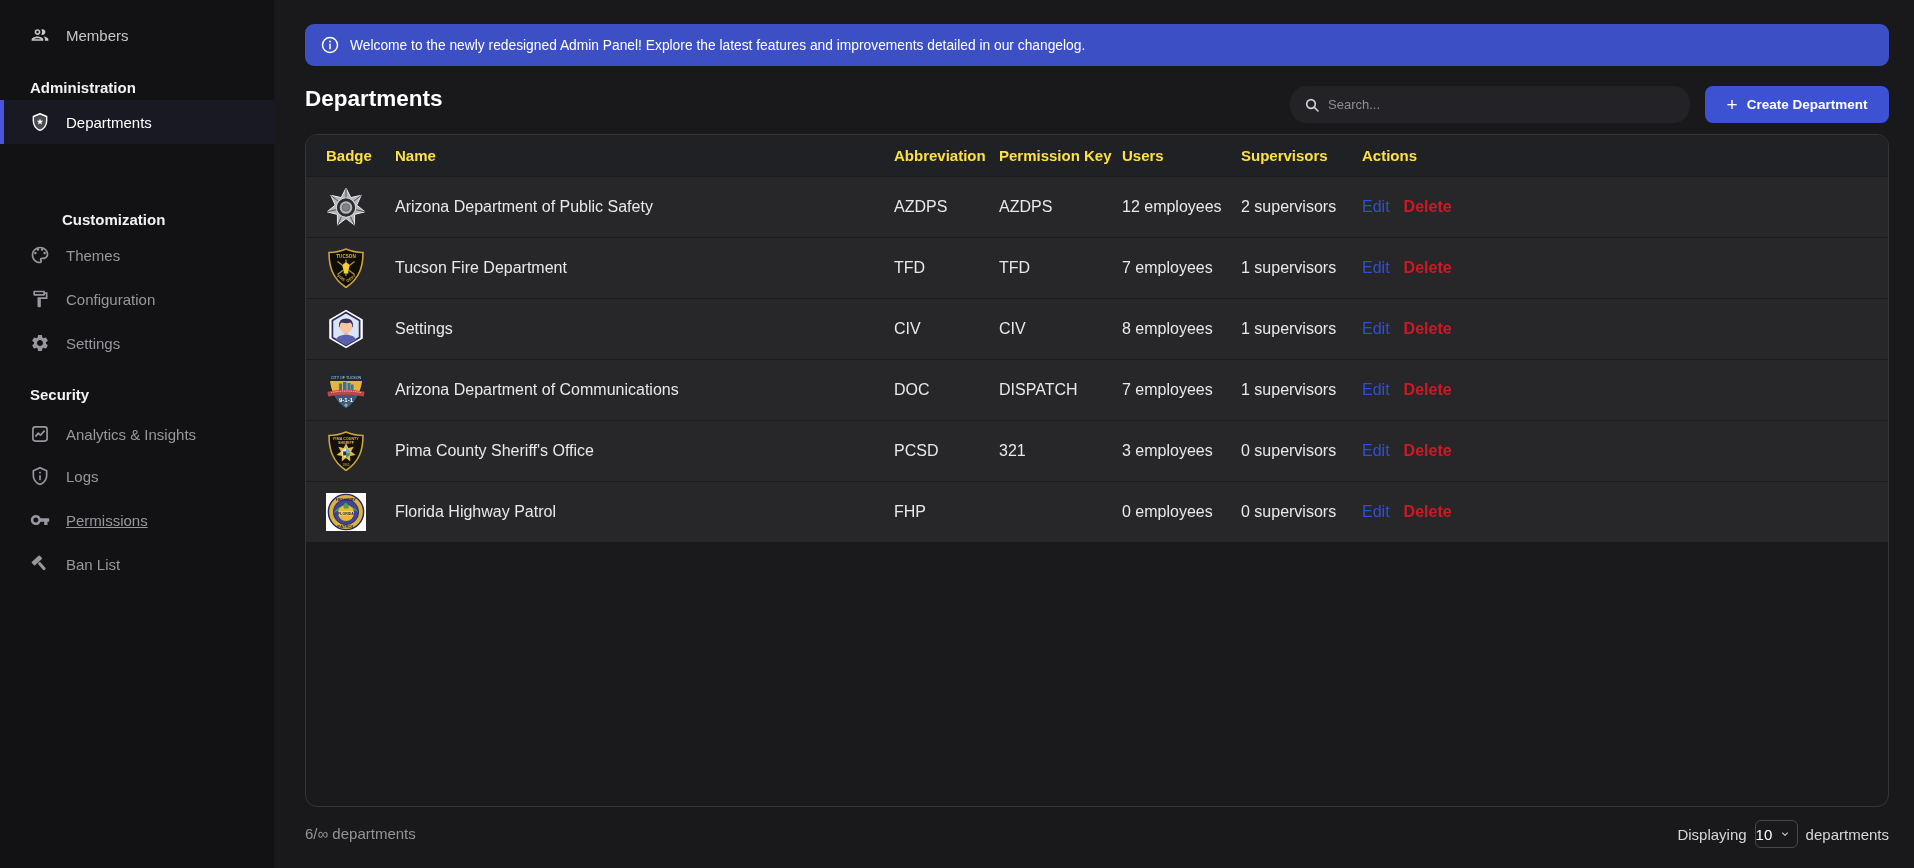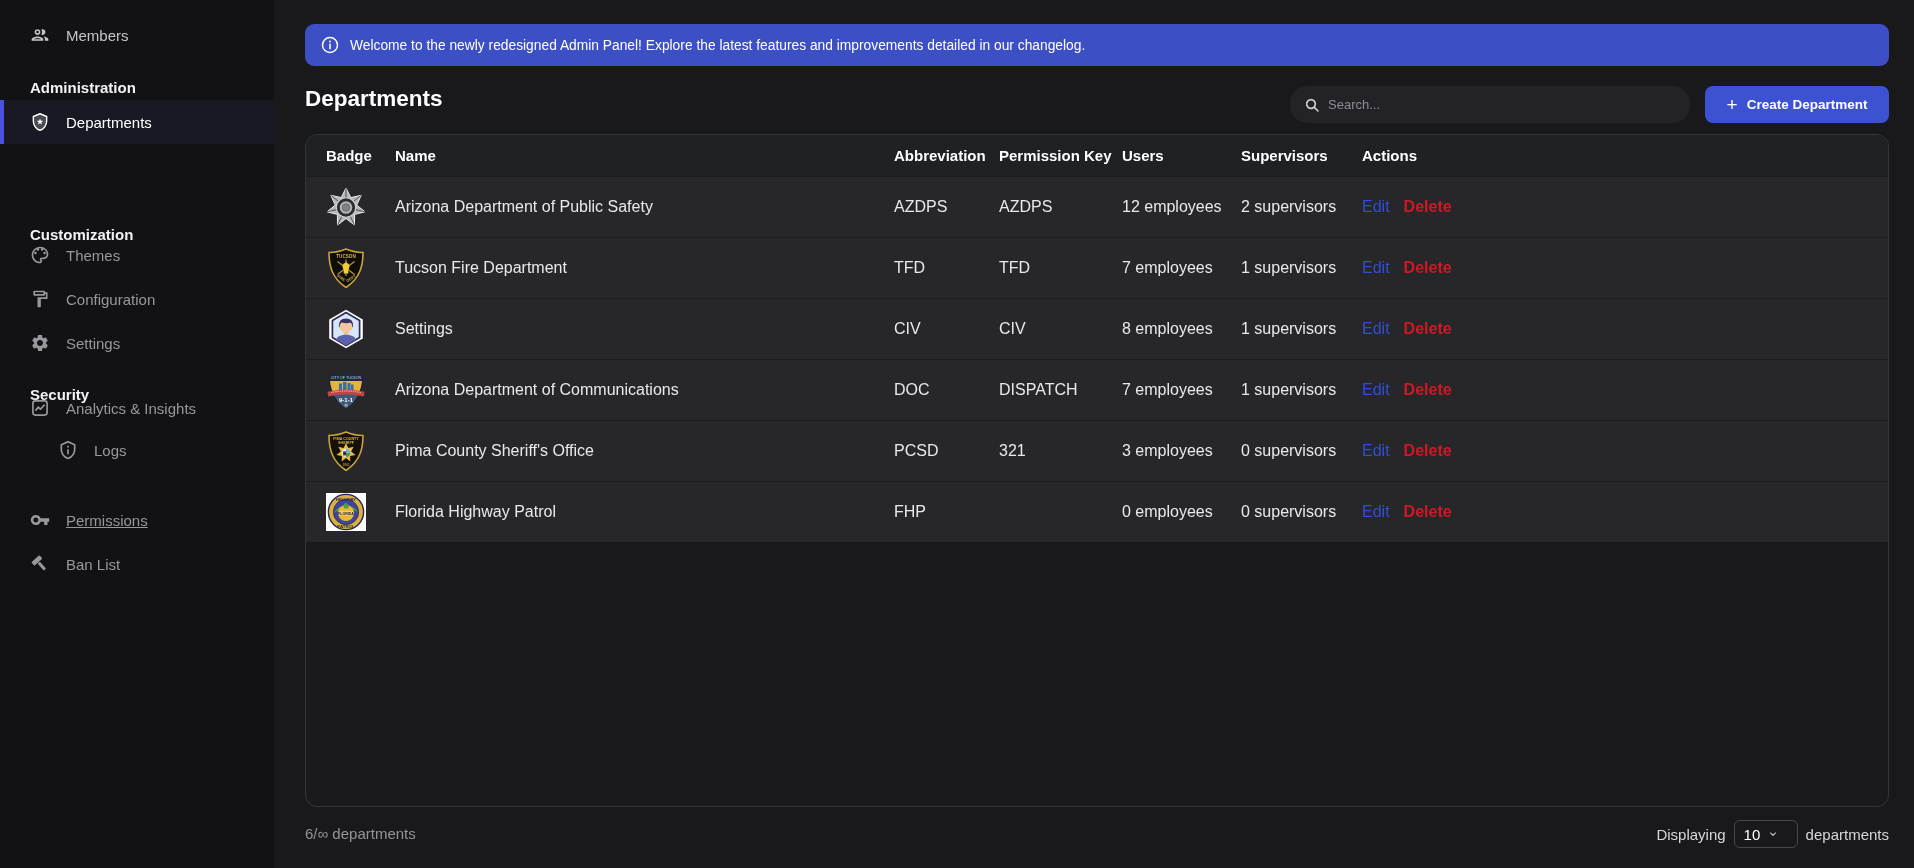--- a/index.html
+++ b/index.html
@@ -13,61 +13,61 @@
 .main { position:absolute; left:274px; top:0; width:1640px; height:868px; }
 .banner { position:absolute; left:31px; top:24px; width:1584px; height:42px; background:#3c4fc4; border-radius:9px; display:flex; align-items:center; color:#fff; font-size:13.8px; }
 .banner svg { margin-left:16px; margin-right:11px; flex:none; }
 h1 { position:absolute; left:31px; top:86px; color:#fff; font-size:22.5px; font-weight:700; }
 .search { position:absolute; left:1016px; top:86px; width:400px; height:37px; background:#232327; border-radius:17px; display:flex; align-items:center; color:#8d8e93; font-size:13px; }
 .search svg { margin-left:14px; margin-right:8px; }
 .btn { position:absolute; left:1431px; top:86px; width:184px; height:37px; background:#3d51d3; border-radius:8px; display:flex; align-items:center; justify-content:center; color:#fff; font-size:13.5px; font-weight:700; }
 .btn .plus { font-size:19px; font-weight:400; margin-right:9px; }
 .twrap { position:absolute; left:31px; top:134px; width:1584px; height:673px; background:#1a1a1d; border:1px solid #343539; border-radius:12px; overflow:hidden; }
 table { border-collapse:collapse; width:1584px; table-layout:fixed; }
-th { height:41px; text-align:left; color:#ffffff; font-size:15px; font-weight:700; vertical-align:middle; background:#202124; }
+th { height:41px; text-align:left; color:#fde047; font-size:15px; font-weight:700; vertical-align:middle; background:#202124; }
 td { height:61px; background:#27272a; border-top:1px solid #1c1c1f; vertical-align:middle; color:#e9e9eb; font-size:16px; }
 th:first-child, td:first-child { padding-left:20px; }
 .badge { width:40px; height:40px; display:block; }
 .edit { color:#2e4fd8; font-weight:500; margin-right:14px; }
 .del { color:#d01825; font-weight:600; }
 .footl { position:absolute; left:31px; top:825px; color:#939499; font-size:15px; }
 .footr { position:absolute; right:25px; top:820px; height:28px; display:flex; align-items:center; color:#d6d7da; font-size:15px; }
-.sel10 { width:64px; height:28px; border:1px solid #47484c; border-radius:6px; margin:0 8px; display:flex; align-items:center; color:#fff; padding-left:9px; }
+.sel10 { width:43px; height:28px; border:1px solid #47484c; border-radius:6px; margin:0 8px; display:flex; align-items:center; color:#fff; }
 .sel10 .car { margin-left:8px; }
 </style>
 </head>
 <body>
 <div class="sidebar">
   <div class="sitem" style="top:13px; color:#c5c6c9;text-align:center;"><svg class="ic" viewBox="0 0 24 24" fill="#c5c6c9">
         <path d="M9 13.75c-2.34 0-7 1.17-7 3.5V19h14v-1.75c0-2.33-4.66-3.5-7-3.5zM4.34 17c.84-.58 2.87-1.25 4.66-1.25s3.82.67 4.66 1.25H4.34zM9 12c1.93 0 3.5-1.57 3.5-3.5S10.93 5 9 5 5.5 6.57 5.5 8.5 7.07 12 9 12zm0-5c.83 0 1.5.67 1.5 1.5S9.83 10 9 10s-1.5-.67-1.5-1.5S8.17 7 9 7zm7.04 6.81c1.16.84 1.96 1.96 1.96 3.44V19h4v-1.75c0-2.02-3.5-3.17-5.96-3.44zM15 12c1.93 0 3.5-1.57 3.5-3.5S16.93 5 15 5c-.54 0-1.04.13-1.5.35.63.89 1 1.98 1 3.15s-.37 2.26-1 3.15c.46.22.96.35 1.5.35z"></path>
       </svg>Members</div>
   <div class="slabel" style="top:75px;">Administration</div>
   <div class="sitem sel" style="top:100px;">
       <svg class="ic" viewBox="0 0 24 24">
         <path d="M12 2.1 20 5.4 V10.8 C20 16 16.6 20.8 12 21.9 C7.4 20.8 4 16 4 10.8 V5.4 Z" fill="#4a4b50" stroke="#fff" stroke-width="1.7" stroke-linejoin="round"></path>
         <polygon points="12.00,7.70 13.00,10.42 15.90,10.53 13.62,12.33 14.41,15.12 12.00,13.50 9.59,15.12 10.38,12.33 8.10,10.53 11.00,10.42" fill="#fff"></polygon>
       </svg>
       <span style="font-weight:500">Departments</span>
     </div>
-  <div class="slabel" style="top:222px;">Customization</div>
+  <div class="slabel" style="top:207px;margin-left:32px;">Customization</div>
   <div class="sitem" style="top:233px;"><svg class="ic" viewBox="0 0 24 24" fill="#97989d">
         <path d="M12 2C6.49 2 2 6.49 2 12s4.49 10 10 10c1.38 0 2.5-1.12 2.5-2.5 0-.61-.23-1.2-.64-1.67-.08-.1-.13-.21-.13-.33 0-.28.22-.5.5-.5H16c3.31 0 6-2.69 6-6 0-4.96-4.49-9-10-9zm4 13h-1.77c-1.38 0-2.5 1.12-2.5 2.5 0 .61.22 1.19.63 1.65.06.07.14.19.14.35 0 .28-.22.5-.5.5-4.41 0-8-3.59-8-8s3.59-8 8-8 8 3.14 8 7c0 2.21-1.79 4-4 4zm-9.5-4c.83 0 1.5-.67 1.5-1.5S7.33 8 6.5 8 5 8.67 5 9.5 5.67 11 6.5 11zm3-4C10.33 7 11 6.33 11 5.5S10.33 4 9.5 4 8 4.67 8 5.5 8.67 7 9.5 7zm5 0c.83 0 1.5-.67 1.5-1.5S15.33 4 14.5 4 13 4.67 13 5.5 13.67 7 14.5 7zm3 4c.83 0 1.5-.67 1.5-1.5S18.33 8 17.5 8 16 8.67 16 9.5s.67 1.5 1.5 1.5z"></path>
       </svg>Themes</div>
   <div class="sitem" style="top:277px;"><svg class="ic" viewBox="0 0 24 24" fill="#97989d">
         <path d="M18 4V3c0-.55-.45-1-1-1H5c-.55 0-1 .45-1 1v4c0 .55.45 1 1 1h12c.55 0 1-.45 1-1V6h1v4H9v11c0 .55.45 1 1 1h2c.55 0 1-.45 1-1v-9h8V4h-3zm-2 2H6V4h10v2z"></path>
       </svg>Configuration</div>
   <div class="sitem" style="top:321px;"><svg class="ic" viewBox="0 0 24 24" fill="#97989d" fill-rule="evenodd">
         <path d="M19.14 12.94c.04-.3.06-.61.06-.94 0-.32-.02-.64-.07-.94l2.03-1.58c.18-.14.23-.41.12-.61l-1.92-3.32c-.12-.22-.37-.29-.59-.22l-2.39.96c-.5-.38-1.03-.7-1.62-.94l-.36-2.54c-.04-.24-.24-.41-.48-.41h-3.84c-.24 0-.43.17-.47.41l-.36 2.54c-.59.24-1.13.57-1.62.94l-2.39-.96c-.22-.08-.47 0-.59.22L2.74 8.87c-.12.21-.08.47.12.61l2.03 1.58c-.05.3-.09.63-.09.94s.02.64.07.94l-2.03 1.58c-.18.14-.23.41-.12.61l1.92 3.32c.12.22.37.29.59.22l2.39-.96c.5.38 1.03.7 1.62.94l.36 2.54c.05.24.24.41.48.41h3.84c.24 0 .44-.17.47-.41l.36-2.54c.59-.24 1.13-.56 1.62-.94l2.39.96c.22.08.47 0 .59-.22l1.92-3.32c.12-.22.07-.47-.12-.61l-2.01-1.58zM12 15.6c-1.98 0-3.6-1.62-3.6-3.6s1.62-3.6 3.6-3.6 3.6 1.62 3.6 3.6-1.62 3.6-3.6 3.6z"></path>
       </svg>Settings</div>
   <div class="slabel" style="top:382px;text-align:right;">Security</div>
-  <div class="sitem" style="top:386px;"><svg class="ic" viewBox="0 0 24 24" fill="none" stroke="#97989d" stroke-width="2">
+  <div class="sitem" style="top:412px;"><svg class="ic" viewBox="0 0 24 24" fill="none" stroke="#97989d" stroke-width="2">
         <rect x="3.5" y="3.5" width="17" height="17" rx="3"></rect>
         <path d="M7 14.5 10 11l2.5 2.5 4.5-5" stroke-linecap="round" stroke-linejoin="round"></path>
       </svg>Analytics &amp; Insights</div>
-  <div class="sitem" style="top:428px;padding-left:28px;"><svg class="ic" viewBox="0 0 24 24" fill="#97989d">
+  <div class="sitem" style="top:454px;"><svg class="ic" viewBox="0 0 24 24" fill="#97989d">
         <path d="M12 1 3 5v6c0 5.55 3.84 10.74 9 12 5.16-1.26 9-6.45 9-12V5l-9-4zm7 10c0 4.52-2.98 8.69-7 9.93-4.02-1.24-7-5.41-7-9.93V6.3l7-3.11 7 3.11V11zm-8-4h2v2h-2V7zm0 4h2v6h-2v-6z"></path>
       </svg>Logs</div>
   <div class="sitem" style="top:498px;text-decoration:underline;"><svg class="ic" viewBox="0 0 24 24" fill="#97989d">
         <path d="M12.65 10A5.99 5.99 0 0 0 7 6c-3.31 0-6 2.69-6 6s2.69 6 6 6a5.99 5.99 0 0 0 5.65-4H17v4h4v-4h2v-4H12.65zM7 15c-1.66 0-3-1.34-3-3s1.34-3 3-3 3 1.34 3 3-1.34 3-3 3z"></path>
       </svg>Permissions</div>
   <div class="sitem" style="top:542px;"><svg class="ic" viewBox="0 0 24 24" fill="#97989d">
         <g transform="rotate(-42 12 12)">
           <rect x="5.5" y="3.5" width="13" height="5.6" rx="1.2"></rect>
           <rect x="10.2" y="9.6" width="3.6" height="11.5" rx="1.6"></rect>
         </g>

